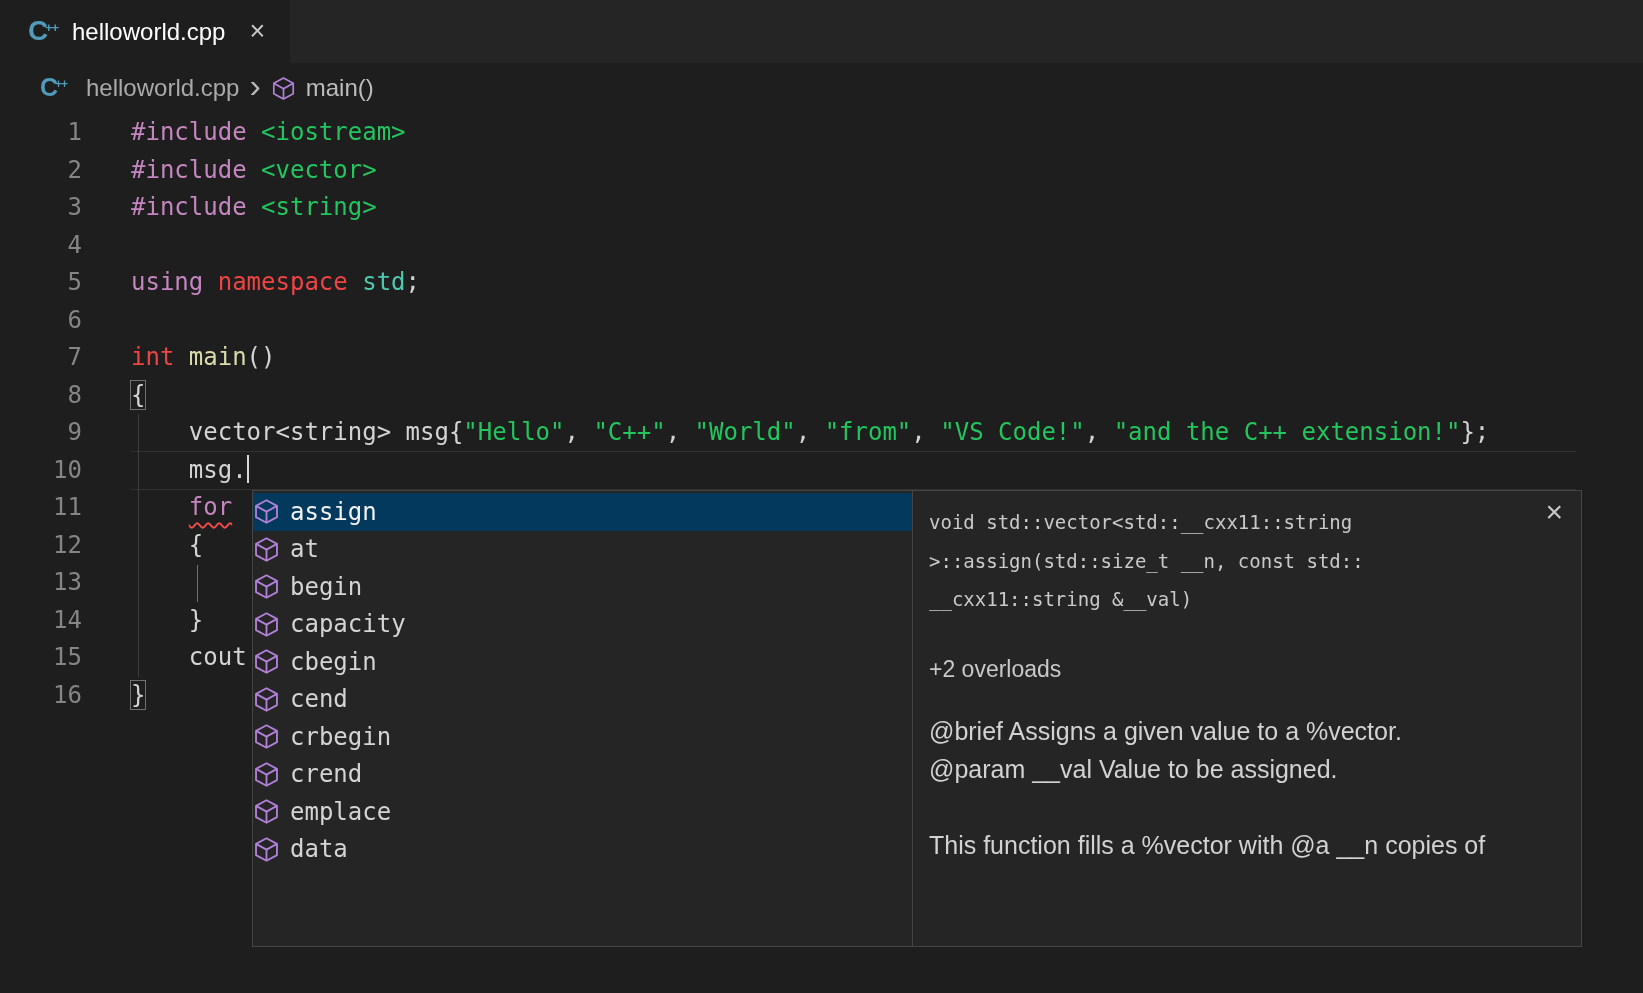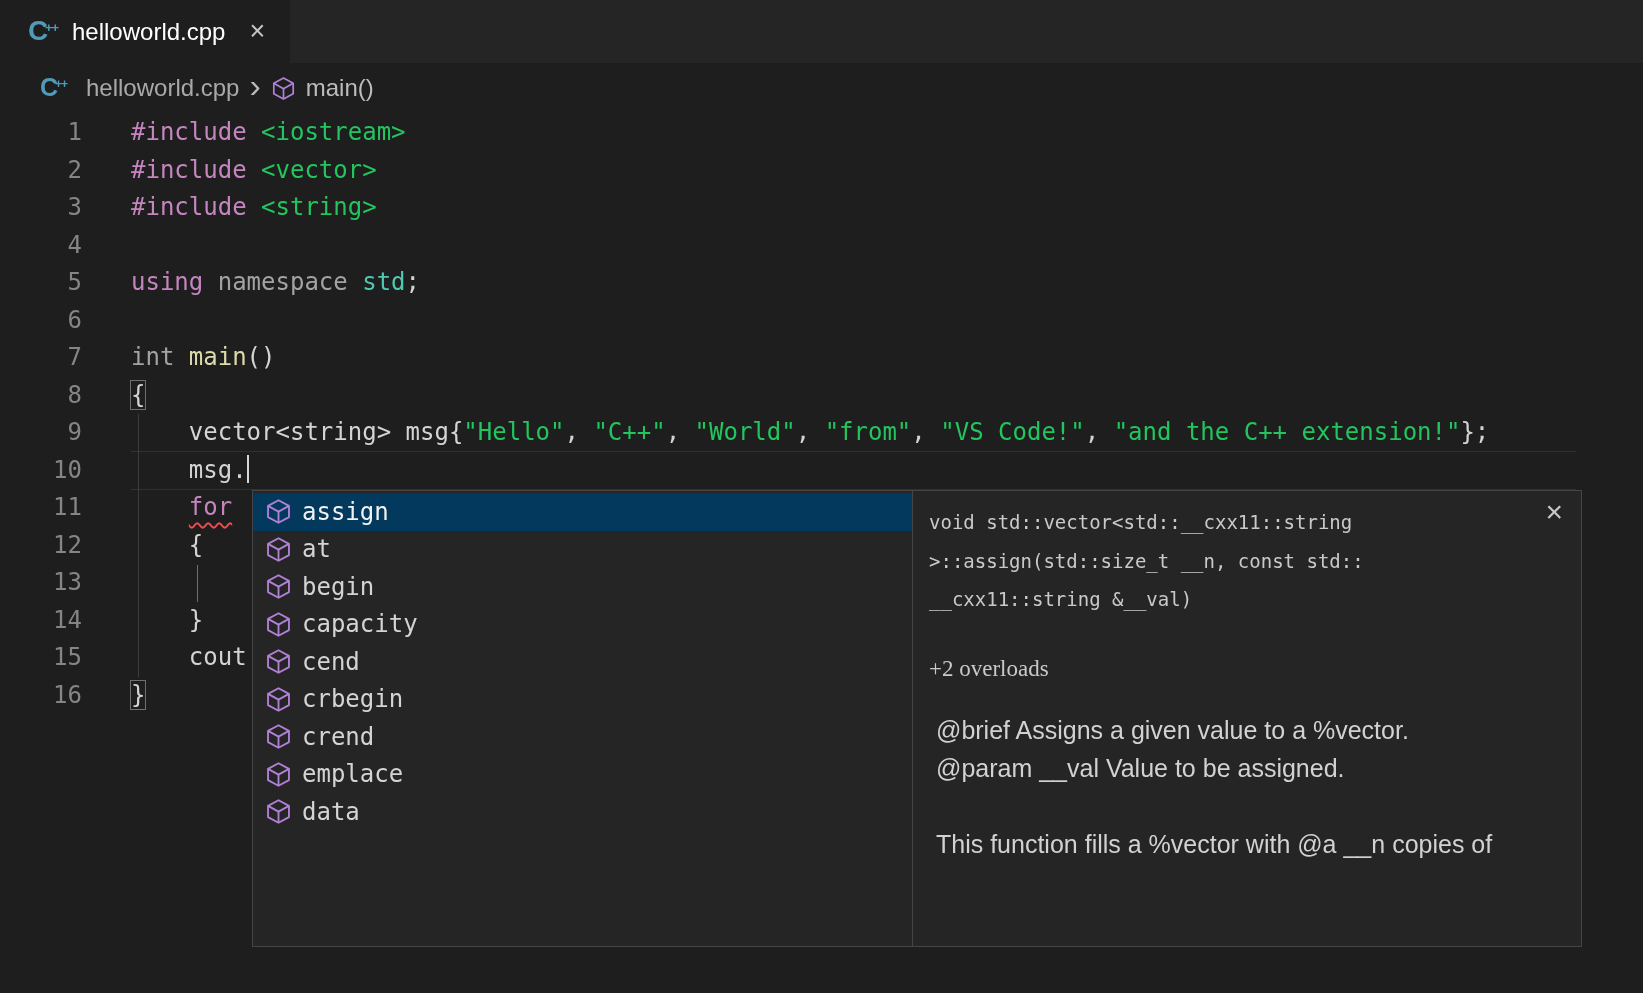--- a/index.html
+++ b/index.html
@@ -26,47 +26,47 @@
               color:#a9a9a9;font-size:24px;}
   .crumb-sep{color:#b8b8b8;font-size:34px;margin:0 10px 6px 10px;}
   .crumb-icon{margin-right:10px;display:flex;align-items:center;}
   .crumb-symbol{color:#bcbcbc;}
 
   
   .code{position:absolute;left:0;top:114px;font-family:"DejaVu Sans Mono",monospace;font-size:24px;z-index:2;}
   .code-line{display:flex;height:37.5px;line-height:37.5px;white-space:pre;}
   .ln{width:82px;text-align:right;color:#858585;flex:none;}
   .lt{padding-left:49px;}
-  .tok-d{color:#d4d4d4}.tok-pink{color:#c586c0}.tok-blue{color:#a3a3a3}
+  .tok-d{color:#d4d4d4}.tok-pink{color:#c586c0}.tok-blue{color:#ef4444}
   .tok-teal{color:#4ec9b0}.tok-yellow{color:#dcdcaa}.tok-str{color:#22c55e}
   .sq{text-decoration-line:underline;text-decoration-style:wavy;text-decoration-color:#f14c4c;
       text-decoration-thickness:2px;text-underline-offset:7px;text-decoration-skip-ink:none;}
   .bracket-box{outline:1px solid #6f6f6f;}
   .cursor{display:inline-block;width:2px;height:28px;background:#d7d7d7;vertical-align:-5px;}
 
   .current-line{position:absolute;left:131px;top:451px;width:1445px;height:37px;
                 border-top:1px solid #313132;border-bottom:1px solid #313132;z-index:1;}
   .indent-guide-1{position:absolute;left:138px;top:414px;width:1px;height:263px;background:#3c3c3c;z-index:1;}
   .indent-guide-2{position:absolute;left:197px;top:565px;width:1px;height:37px;background:#6e6e6e;z-index:1;}
 
   
   .suggest{position:absolute;left:252px;top:490px;width:1330px;height:457px;background:#252526;
            border:1px solid #454545;box-sizing:border-box;display:flex;z-index:10;}
   .s-list{width:659px;flex:none;padding-top:2px;box-sizing:border-box;overflow:hidden;}
-  .s-item{display:flex;align-items:center;height:37.5px;padding-left:12px;gap:10px;
+  .s-item{display:flex;align-items:center;height:37.5px;gap:10px;
           font-family:"DejaVu Sans Mono",monospace;font-size:24px;color:#d4d4d4;cursor:pointer;}
   .s-item.selected{background:#04395e;color:#f2f2f2;}
   .s-item svg{flex:none;}
   .s-docs{flex:1;border-left:1px solid #454545;position:relative;padding:12px 16px;
           box-sizing:border-box;overflow:hidden;}
   .sig-line{font-family:"DejaVu Sans Mono",monospace;font-size:19px;line-height:38.5px;
             color:#c9c9c9;white-space:pre;}
-  .overloads{font-family:Liberation Serif, serif;font-size:23px;color:#c9c9c9;margin-top:37px;}
+  .overloads{font-family:Liberation Sans, sans-serif;font-size:23px;color:#c9c9c9;margin-top:37px;}
   .doc-body{margin-top:29px;font-size:25px;line-height:38px;color:#d2d2d2;}
-  .doc-line{min-height:38px;white-space:pre;margin-left:7px;}
+  .doc-line{min-height:38px;white-space:pre;}
   .docs-close{position:absolute;top:6px;right:18px;font-size:30px;color:#c8c8c8;cursor:pointer;line-height:1;}
 </style>
 </head>
 <body>
 
 <div class="screen">
 
   <div class="tab-strip">
     <div class="tab">
       <span class="cpp-icon">
@@ -163,20 +163,30 @@
           <span>capacity</span>
         </div>
         <div class="s-item">
           <svg viewBox="0 0 16 16" width="27" height="27">
     <g fill="none" stroke="#b180d7" stroke-width="1.1" stroke-linejoin="round">
       <path d="M8 1.3 14.2 4.7 14.2 11.3 8 14.7 1.8 11.3 1.8 4.7Z"></path>
       <path d="M1.8 4.7 8 8.1 14.2 4.7"></path>
       <path d="M8 8.1V14.7"></path>
     </g>
   </svg>
+          <span>cbegin</span>
+        </div>
+        <div class="s-item">
+          <svg viewBox="0 0 16 16" width="27" height="27">
+    <g fill="none" stroke="#b180d7" stroke-width="1.1" stroke-linejoin="round">
+      <path d="M8 1.3 14.2 4.7 14.2 11.3 8 14.7 1.8 11.3 1.8 4.7Z"></path>
+      <path d="M1.8 4.7 8 8.1 14.2 4.7"></path>
+      <path d="M8 8.1V14.7"></path>
+    </g>
+  </svg>
           <span>cend</span>
         </div>
         <div class="s-item">
           <svg viewBox="0 0 16 16" width="27" height="27">
     <g fill="none" stroke="#b180d7" stroke-width="1.1" stroke-linejoin="round">
       <path d="M8 1.3 14.2 4.7 14.2 11.3 8 14.7 1.8 11.3 1.8 4.7Z"></path>
       <path d="M1.8 4.7 8 8.1 14.2 4.7"></path>
       <path d="M8 8.1V14.7"></path>
     </g>
   </svg>

